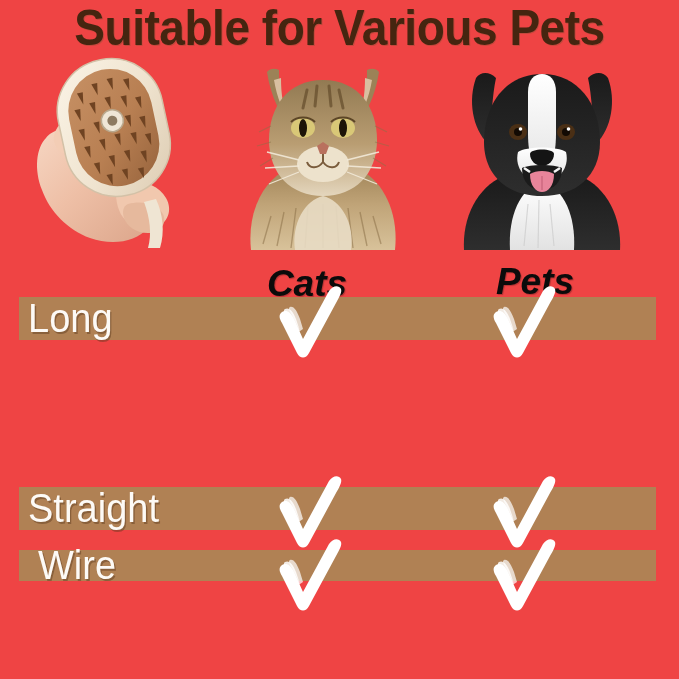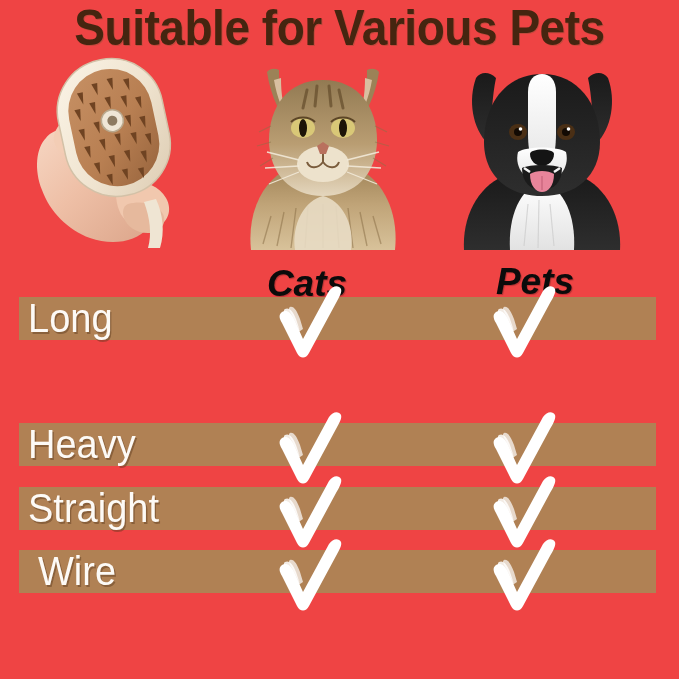--- a/index.html
+++ b/index.html
@@ -357,44 +357,20 @@
           <path d="M8 30 C12 26 17 28 21 36 L30 56 L56 8 C60 2 66 2 68 6 C69 9 67 13 63 20 L36 70
                    C33 76 27 76 24 70 L9 40 C6 35 6 32 8 30 Z"></path>
           <path d="M12 26 C16 24 20 28 23 36 L27 48 L23 50 L14 34 C11 29 10 27 12 26 Z" opacity="0.85"></path>
           <path d="M17 24 C21 23 24 28 27 36 L30 46 L27 48 L19 32 C16 27 15 25 17 24 Z" opacity="0.7"></path>
         </g>
           </svg>
       </div>
     </div>
 
 
-    <div class="row" style="top:423px;height:43px;">
-      <div class="bar"></div>
-      <div class="row-label">Heavy</div>
-      <div class="check cats">
-        <svg viewBox="0 0 72 80">
-            <g fill="#ffffff">
-          <path d="M8 30 C12 26 17 28 21 36 L30 56 L56 8 C60 2 66 2 68 6 C69 9 67 13 63 20 L36 70
-                   C33 76 27 76 24 70 L9 40 C6 35 6 32 8 30 Z"></path>
-          <path d="M12 26 C16 24 20 28 23 36 L27 48 L23 50 L14 34 C11 29 10 27 12 26 Z" opacity="0.85"></path>
-          <path d="M17 24 C21 23 24 28 27 36 L30 46 L27 48 L19 32 C16 27 15 25 17 24 Z" opacity="0.7"></path>
-        </g>
-          </svg>
-      </div>
-      <div class="check dogs">
-        <svg viewBox="0 0 72 80">
-            <g fill="#ffffff">
-          <path d="M8 30 C12 26 17 28 21 36 L30 56 L56 8 C60 2 66 2 68 6 C69 9 67 13 63 20 L36 70
-                   C33 76 27 76 24 70 L9 40 C6 35 6 32 8 30 Z"></path>
-          <path d="M12 26 C16 24 20 28 23 36 L27 48 L23 50 L14 34 C11 29 10 27 12 26 Z" opacity="0.85"></path>
-          <path d="M17 24 C21 23 24 28 27 36 L30 46 L27 48 L19 32 C16 27 15 25 17 24 Z" opacity="0.7"></path>
-        </g>
-          </svg>
-      </div>
-    </div>
 
     <div class="row" style="top:487px;height:43px;">
       <div class="bar"></div>
       <div class="row-label">Straight</div>
       <div class="check cats">
         <svg viewBox="0 0 72 80">
             <g fill="#ffffff">
           <path d="M8 30 C12 26 17 28 21 36 L30 56 L56 8 C60 2 66 2 68 6 C69 9 67 13 63 20 L36 70
                    C33 76 27 76 24 70 L9 40 C6 35 6 32 8 30 Z"></path>
           <path d="M12 26 C16 24 20 28 23 36 L27 48 L23 50 L14 34 C11 29 10 27 12 26 Z" opacity="0.85"></path>
@@ -407,21 +383,21 @@
             <g fill="#ffffff">
           <path d="M8 30 C12 26 17 28 21 36 L30 56 L56 8 C60 2 66 2 68 6 C69 9 67 13 63 20 L36 70
                    C33 76 27 76 24 70 L9 40 C6 35 6 32 8 30 Z"></path>
           <path d="M12 26 C16 24 20 28 23 36 L27 48 L23 50 L14 34 C11 29 10 27 12 26 Z" opacity="0.85"></path>
           <path d="M17 24 C21 23 24 28 27 36 L30 46 L27 48 L19 32 C16 27 15 25 17 24 Z" opacity="0.7"></path>
         </g>
           </svg>
       </div>
     </div>
 
-    <div class="row" style="top:550px;height:43px;">
+    <div class="row" style="top:550px;height:31px;">
       <div class="bar"></div>
       <div class="row-label indent">Wire</div>
       <div class="check cats">
         <svg viewBox="0 0 72 80">
             <g fill="#ffffff">
           <path d="M8 30 C12 26 17 28 21 36 L30 56 L56 8 C60 2 66 2 68 6 C69 9 67 13 63 20 L36 70
                    C33 76 27 76 24 70 L9 40 C6 35 6 32 8 30 Z"></path>
           <path d="M12 26 C16 24 20 28 23 36 L27 48 L23 50 L14 34 C11 29 10 27 12 26 Z" opacity="0.85"></path>
           <path d="M17 24 C21 23 24 28 27 36 L30 46 L27 48 L19 32 C16 27 15 25 17 24 Z" opacity="0.7"></path>
         </g>

